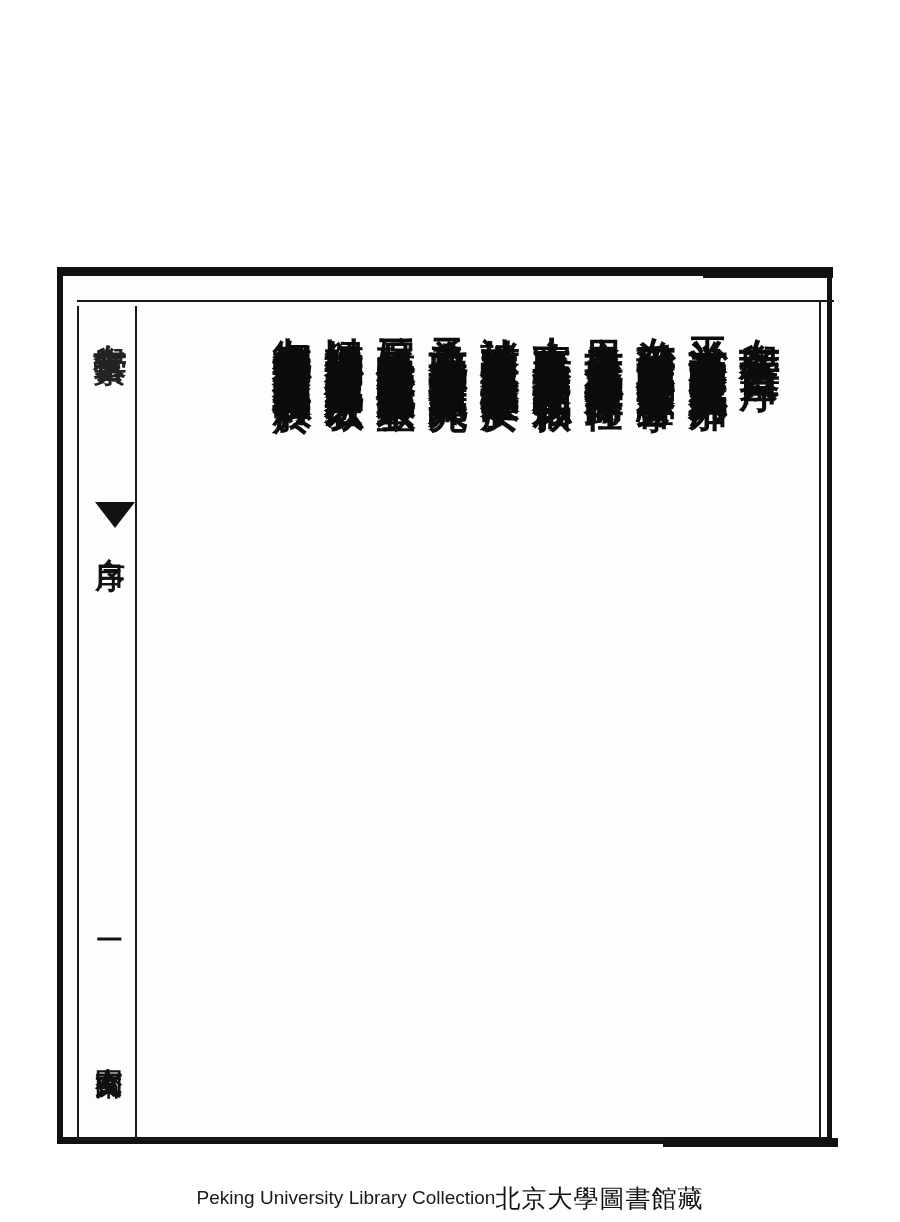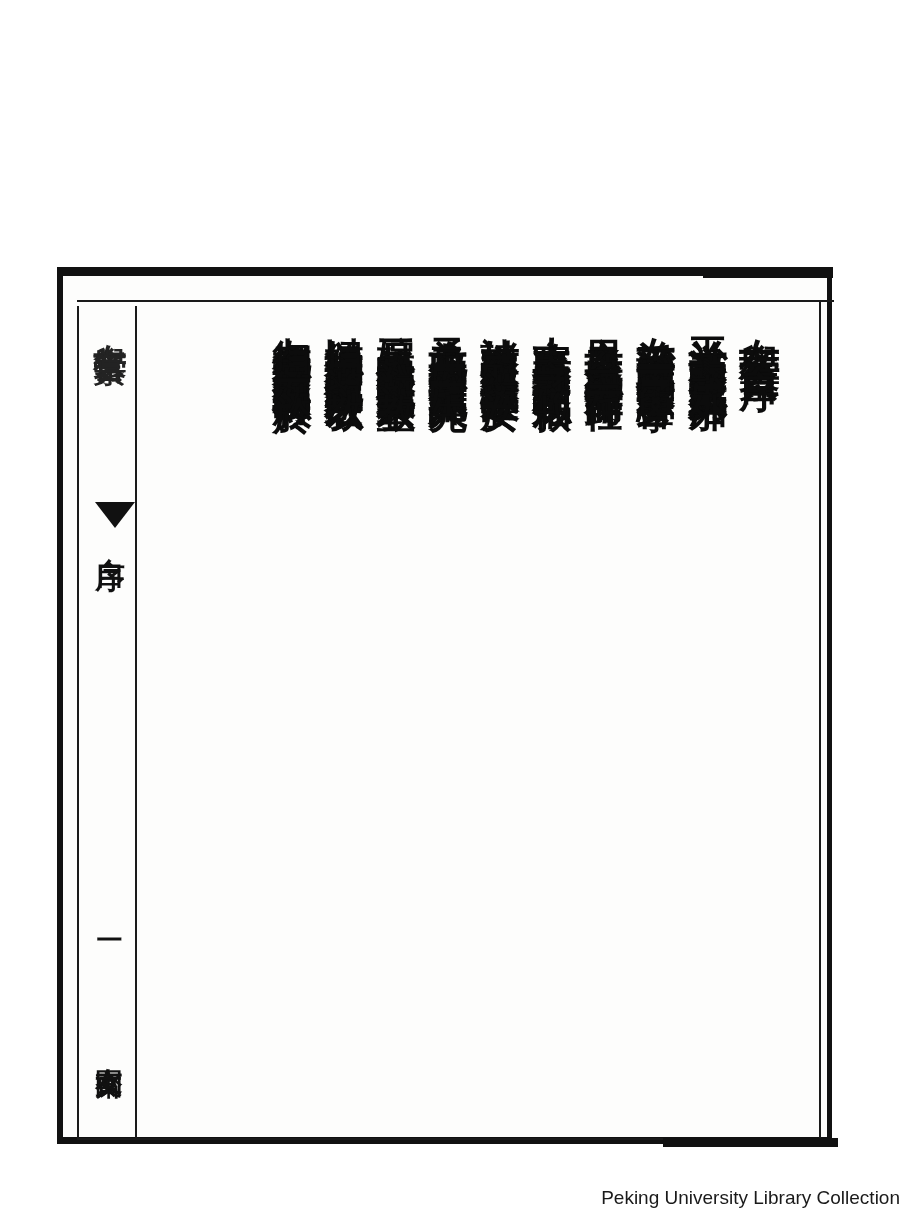--- a/index.html
+++ b/index.html
@@ -147,21 +147,21 @@
 
   
   #footer {
     position: absolute;
     left: 0;
     top: 1178px;
     width: 900px;
     height: 40px;
     display: flex;
     align-items: center;
-    justify-content: flex-end;
+    justify-content: center;
   }
   #footer-en {
     font-family: "Liberation Sans", sans-serif;
     font-size: 19px;
     color: #1a1a1a;
     white-space: nowrap;
   }
   #footer-zh {
     font-family: "DejaVu Serif", serif;
     font-size: 25px;
@@ -209,13 +209,14 @@
       <div class="col">九御婦德婦言婦容婦功各帥其屬而以時御敘於</div>
     </div>
 
     <div class="blotch" style="left:640px; top:-9px; width:130px; height:11px;"></div>
     <div class="blotch" style="left:600px; top:862px; width:175px; height:9px;"></div>
   </div>
 </div>
 
 <div id="footer">
   <span id="footer-en">Peking University Library Collection</span>
+  <span id="footer-zh">北京大學圖書館藏</span>
 </div>
 
 </body></html>

